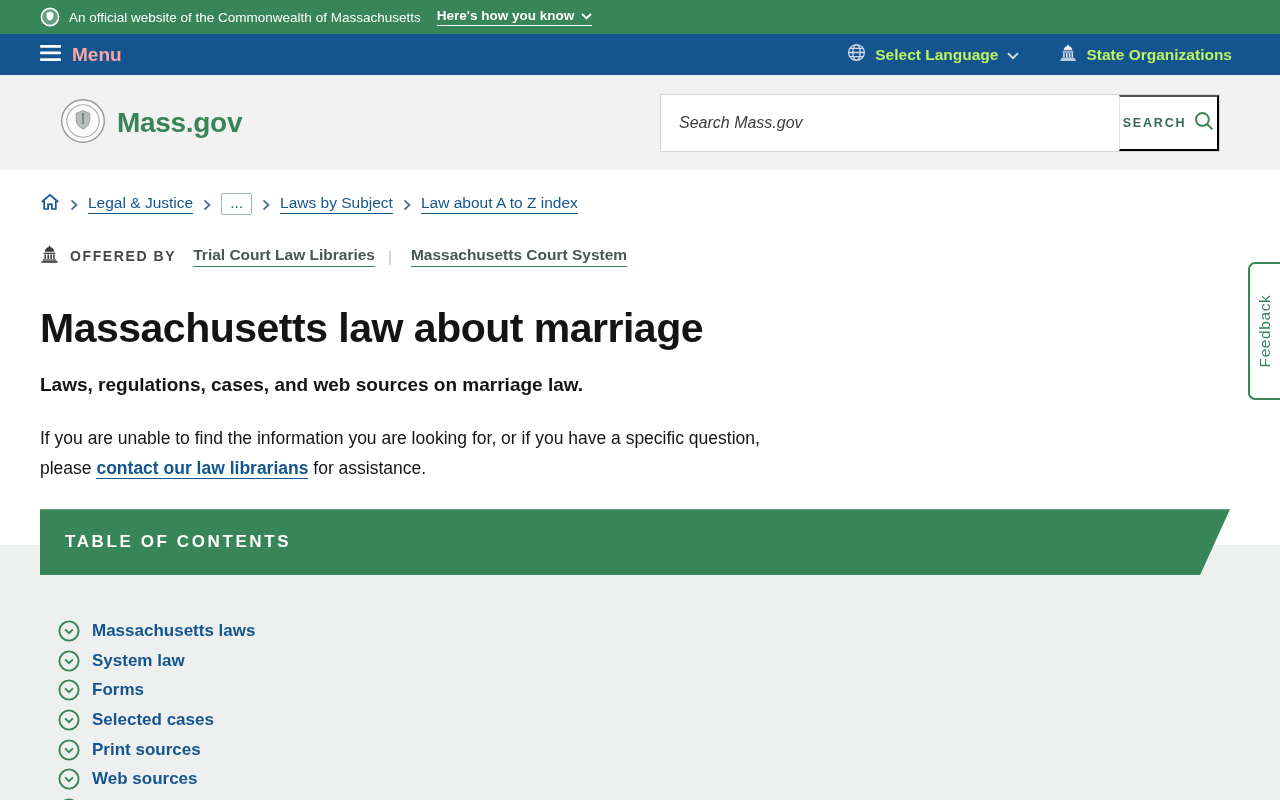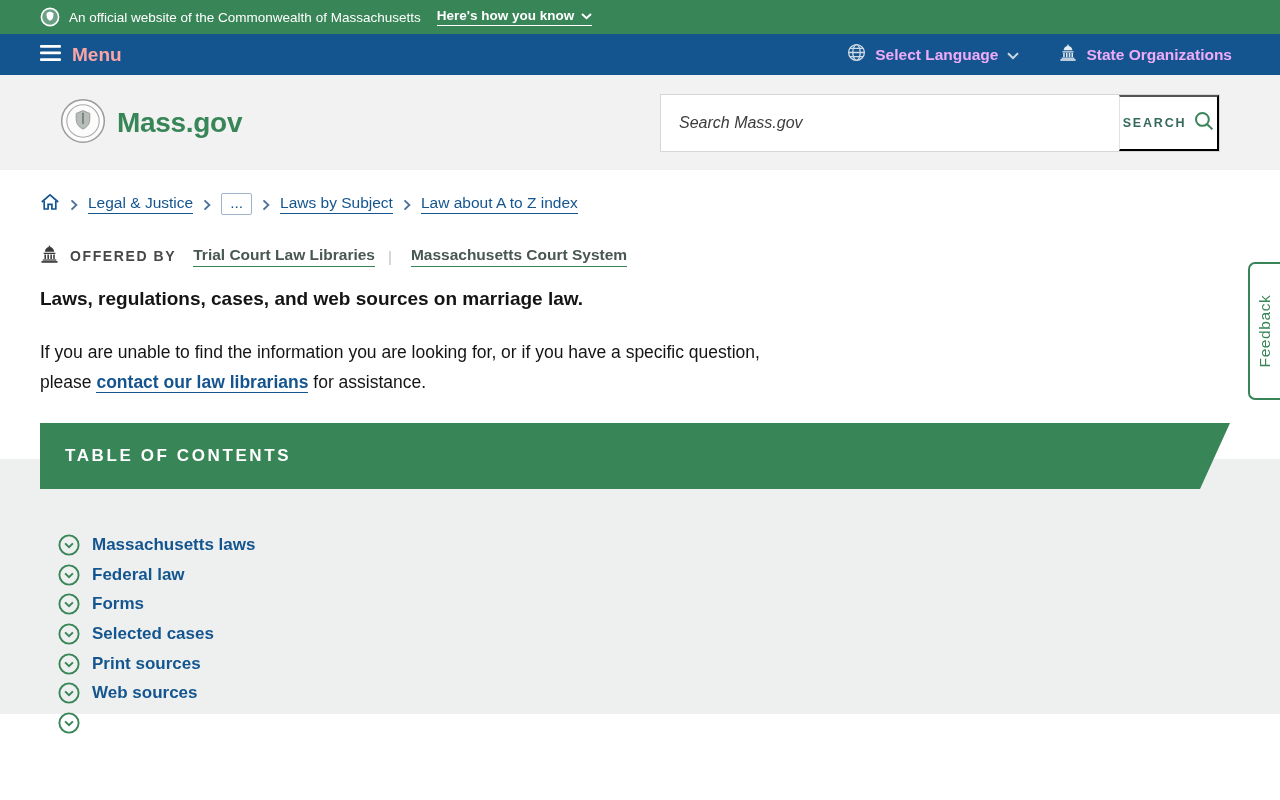--- a/index.html
+++ b/index.html
@@ -12,21 +12,21 @@
   .banner-seal { display: flex; align-items: center; margin-right: 9px; }
   .banner-text { font-size: 13.5px; }
   .banner-link { margin-left: 16px; font-size: 13.5px; font-weight: bold; color: #fff;
                  display: flex; align-items: center; gap: 7px; border-bottom: 1px solid #fff; padding-bottom: 2px; }
 
   
   .navbar { height: 41px; background: #14558F; color: #fff; display: flex; align-items: center;
             justify-content: space-between; padding: 0 48px 0 40px; }
   .menu-btn { display: flex; align-items: flex-end; gap: 11px; font-size: 19px; font-weight: bold; color: #fca5a5; cursor: pointer; }
   .nav-right { display: flex; align-items: center; gap: 40px; }
-  .nav-item { display: flex; align-items: center; gap: 9px; font-size: 15.5px; font-weight: bold; color: #f0abfc; cursor: pointer; }
+  .nav-item { display: flex; align-items: center; gap: 9px; font-size: 15.5px; font-weight: bold; color: #bef264; cursor: pointer; }
 
   
   .site-header { height: 95px; background: #f2f2f2; display: flex; align-items: center;
                  justify-content: space-between; padding: 0 60px; }
   .logo { display: flex; align-items: center; gap: 11px; cursor: pointer; }
   .logo-text { font-size: 28px; font-weight: bold; color: #388557; letter-spacing: -0.3px; }
   .search { display: flex; width: 560px; height: 58px; background: #fff; border: 1px solid #d6d6d6; }
   .search input { flex: 1; border: none; outline: none; background: transparent; padding: 0 18px;
                   font-family: "Liberation Sans", sans-serif; font-style: italic; font-size: 16px; color: #333; }
   .search input::placeholder { color: #3c3c3c; opacity: 1; }
@@ -217,20 +217,21 @@
           <rect x="2.6" y="13.6" width="12.8" height="1.2"></rect>
           <rect x="1.4" y="15.2" width="15.2" height="1.6"></rect>
         </svg>
     </span>
     <span class="offered-label">OFFERED BY</span>
     <a class="org-link">Trial Court Law Libraries</a>
     <span class="org-sep">|</span>
     <a class="org-link">Massachusetts Court System</a>
   </div>
 
+  <h1 class="page-title">Massachusetts law about marriage</h1>
   <div class="subtitle">Laws, regulations, cases, and web sources on marriage law.</div>
 
   <p class="intro"><span>If you are unable to find the information you are looking for, or if you have a specific question, please </span><a class="intro-link">contact our law librarians</a><span> for assistance.</span></p>
 
 </div>
 
 <div class="toc-banner">
   <span class="toc-title">TABLE OF CONTENTS</span>
 </div>
 
@@ -245,21 +246,21 @@
       </span>
       <a class="toc-link">Massachusetts laws</a>
     </li>
     <li class="toc-item">
       <span class="icon">
         <svg width="22" height="22" viewBox="0 0 22 22" fill="none" stroke="#388557">
             <circle cx="11" cy="11" r="9.6" stroke-width="1.9"></circle>
             <path d="M7.1 9.4 L11 13.2 L14.9 9.4" stroke-width="2"></path>
           </svg>
       </span>
-      <a class="toc-link">Federal law</a>
+      <a class="toc-link">System law</a>
     </li>
     <li class="toc-item">
       <span class="icon">
         <svg width="22" height="22" viewBox="0 0 22 22" fill="none" stroke="#388557">
             <circle cx="11" cy="11" r="9.6" stroke-width="1.9"></circle>
             <path d="M7.1 9.4 L11 13.2 L14.9 9.4" stroke-width="2"></path>
           </svg>
       </span>
       <a class="toc-link">Forms</a>
     </li>

